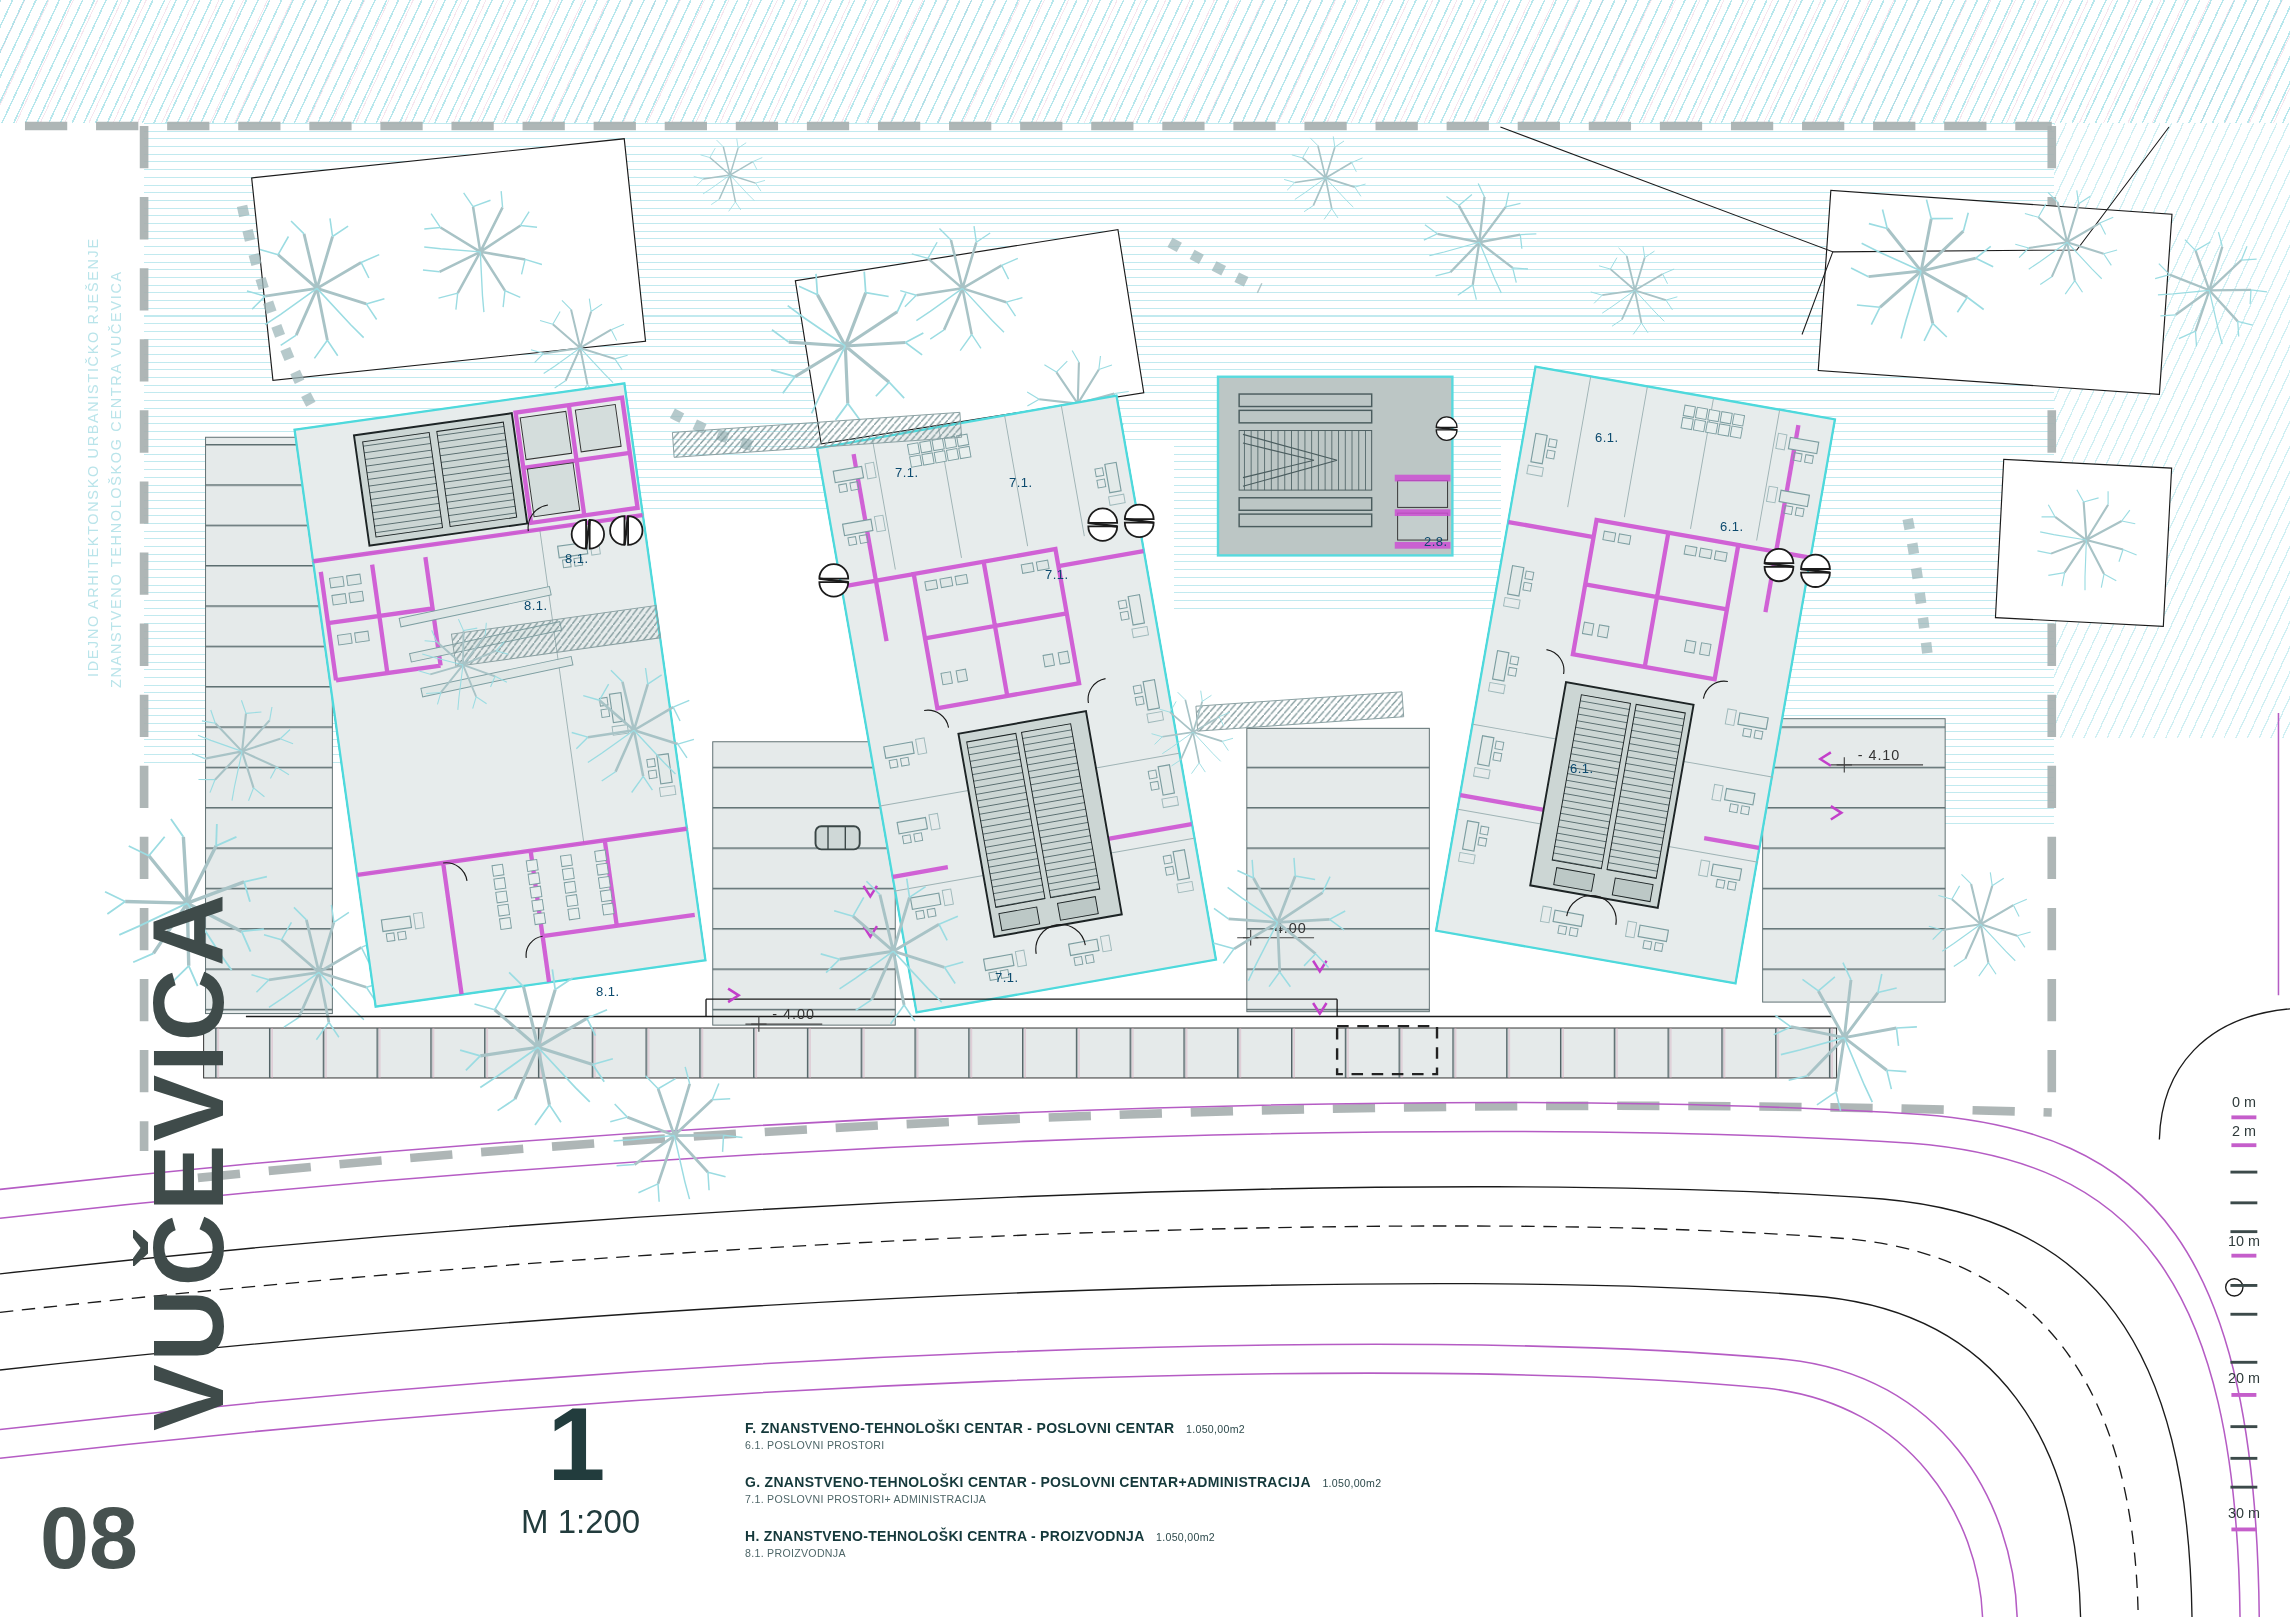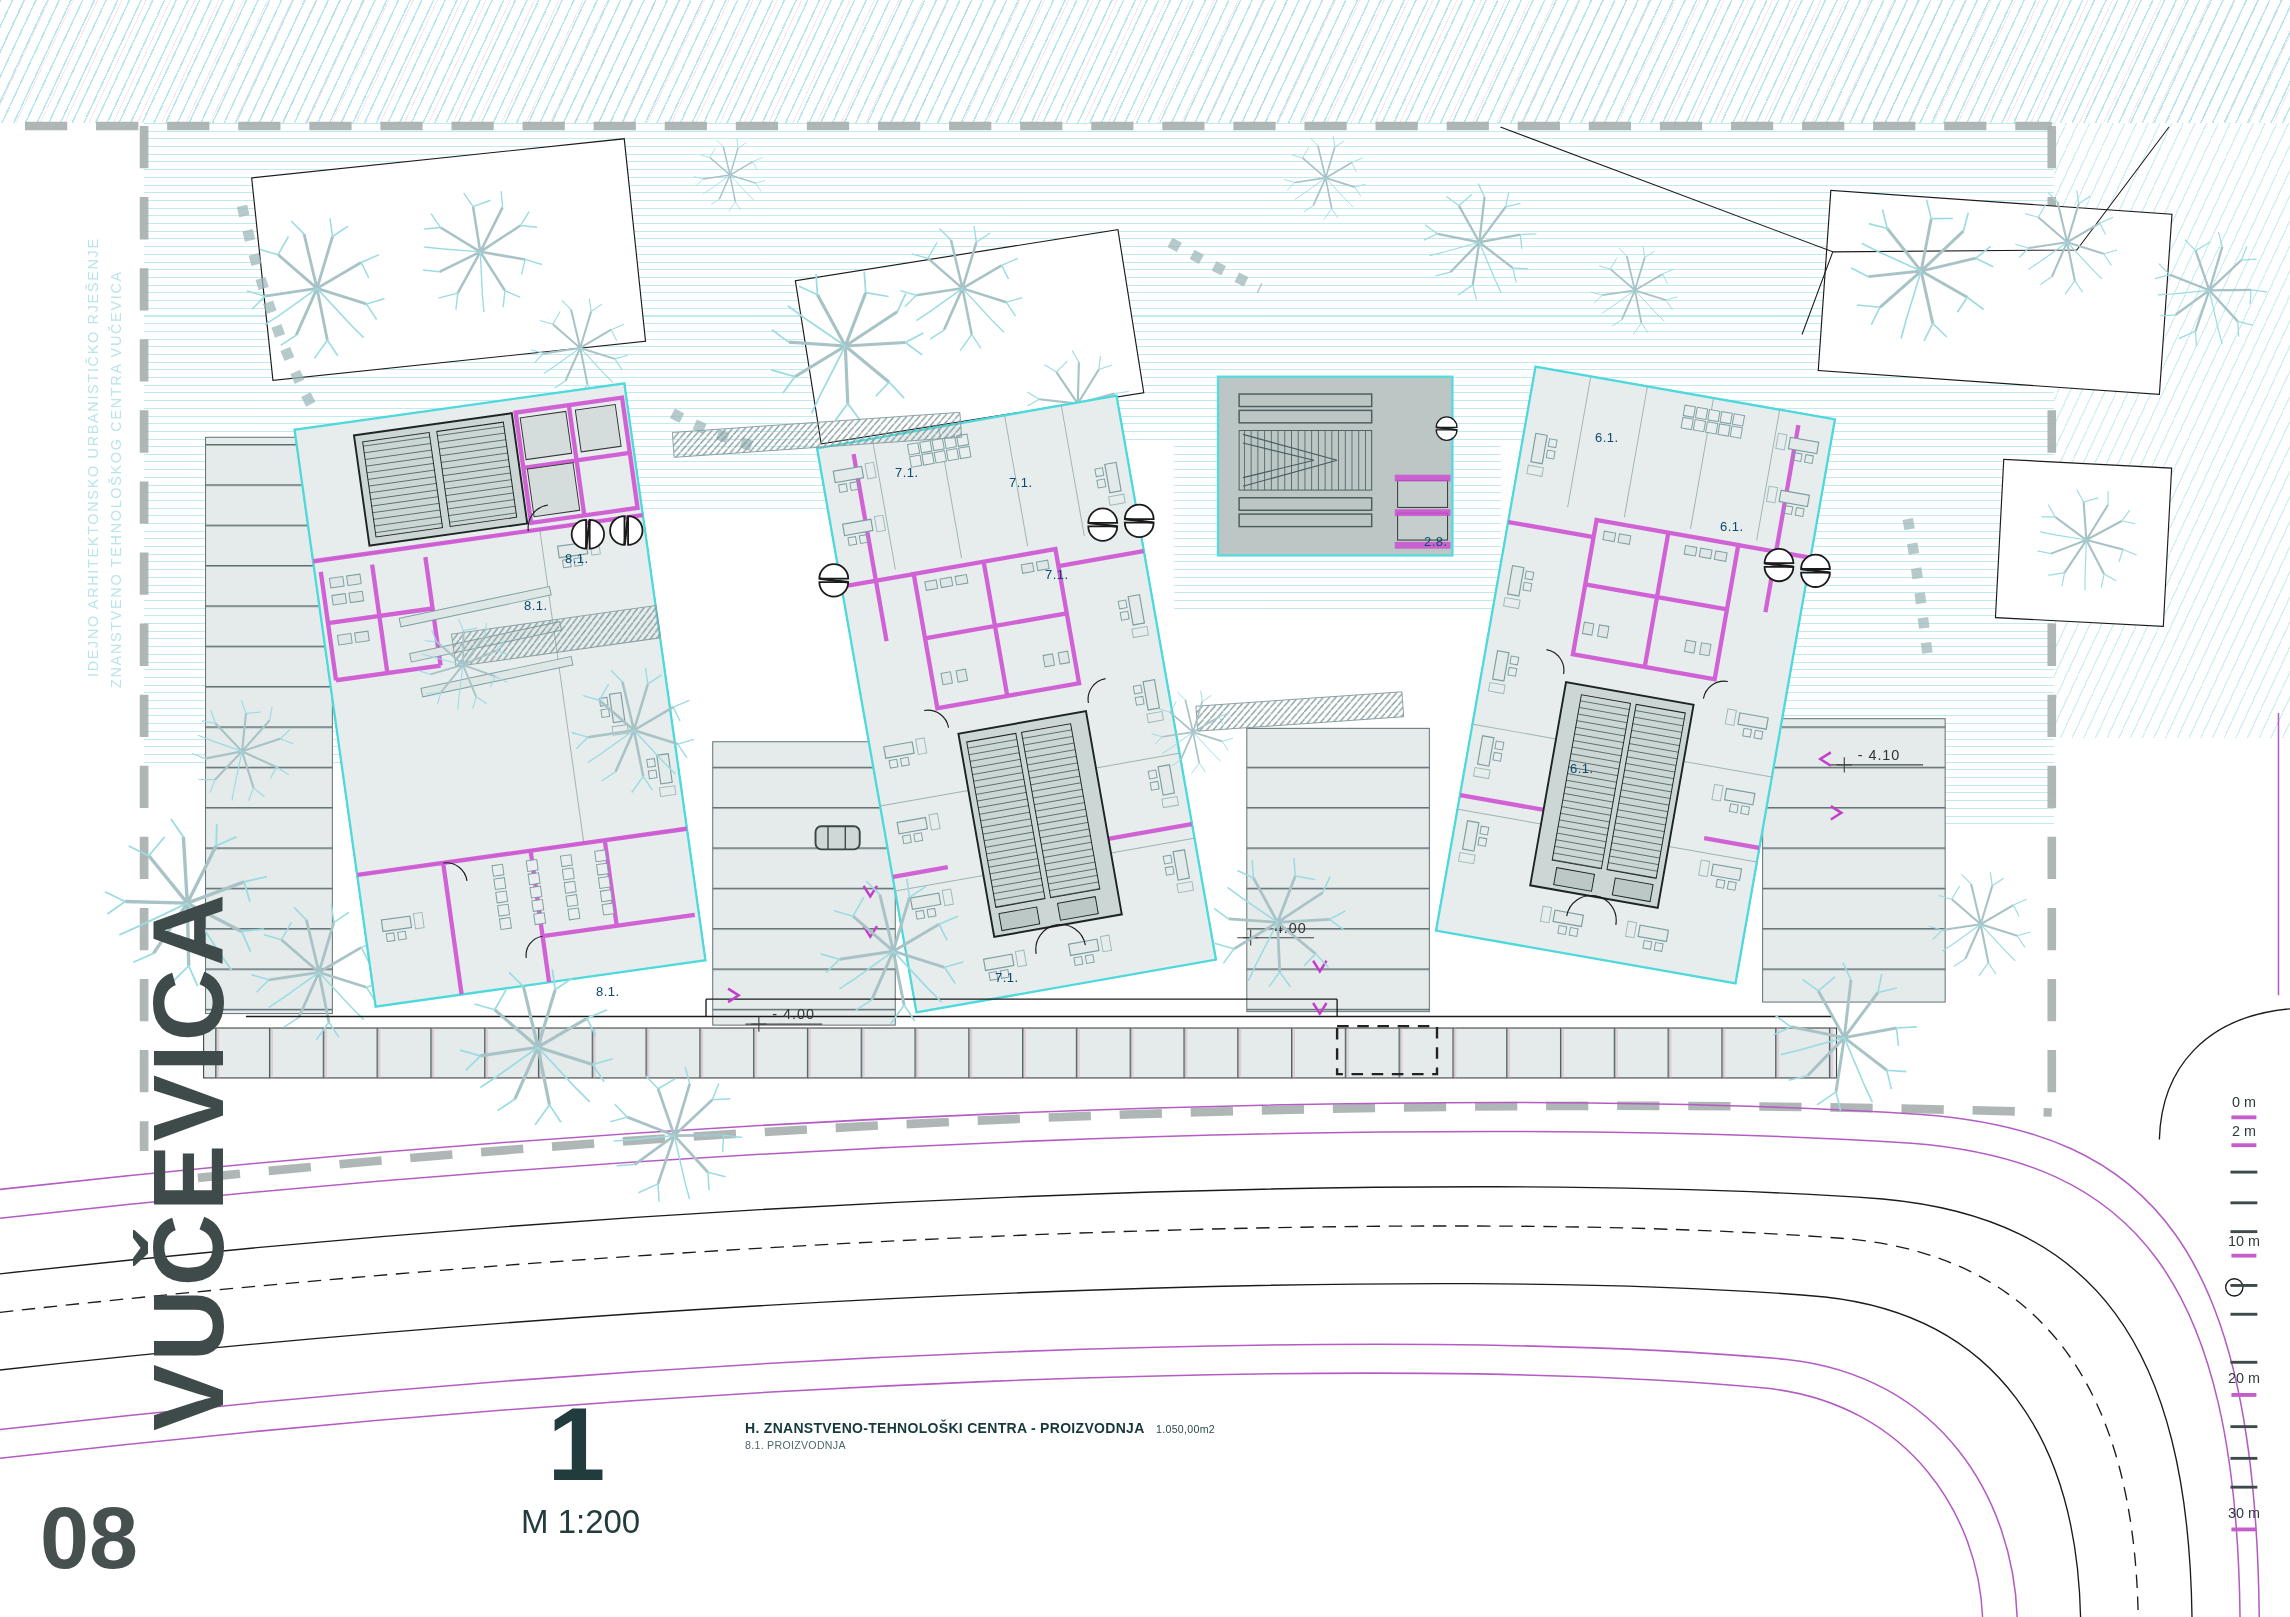--- a/index.html
+++ b/index.html
@@ -505,20 +505,28 @@
   <div class="wm wm1">IDEJNO ARHITEKTONSKO URBANISTIČKO RJEŠENJE</div>
   <div class="wm wm2">ZNANSTVENO TEHNOLOŠKOG CENTRA VUČEVICA</div>
   <div class="street">VUČEVICA</div>
   <div class="sheetnum">08</div>
 
   <div class="legend">
     <div class="fig">1</div>
     <div class="scaleLbl">M 1:200</div>
     <div class="entries">
       <div class="entry">
+        <div class="et"><span>F. ZNANSTVENO-TEHNOLOŠKI CENTAR - POSLOVNI CENTAR</span><span class="area">1.050,00m2</span></div>
+        <div class="es">6.1. POSLOVNI PROSTORI</div>
+      </div>
+      <div class="entry">
+        <div class="et"><span>G. ZNANSTVENO-TEHNOLOŠKI CENTAR - POSLOVNI CENTAR+ADMINISTRACIJA</span><span class="area">1.050,00m2</span></div>
+        <div class="es">7.1. POSLOVNI PROSTORI+ ADMINISTRACIJA</div>
+      </div>
+      <div class="entry">
         <div class="et"><span>H. ZNANSTVENO-TEHNOLOŠKI CENTRA - PROIZVODNJA</span><span class="area">1.050,00m2</span></div>
         <div class="es">8.1. PROIZVODNJA</div>
       </div>
     </div>
   </div>
 
 </div>
 
 
 </body></html>

